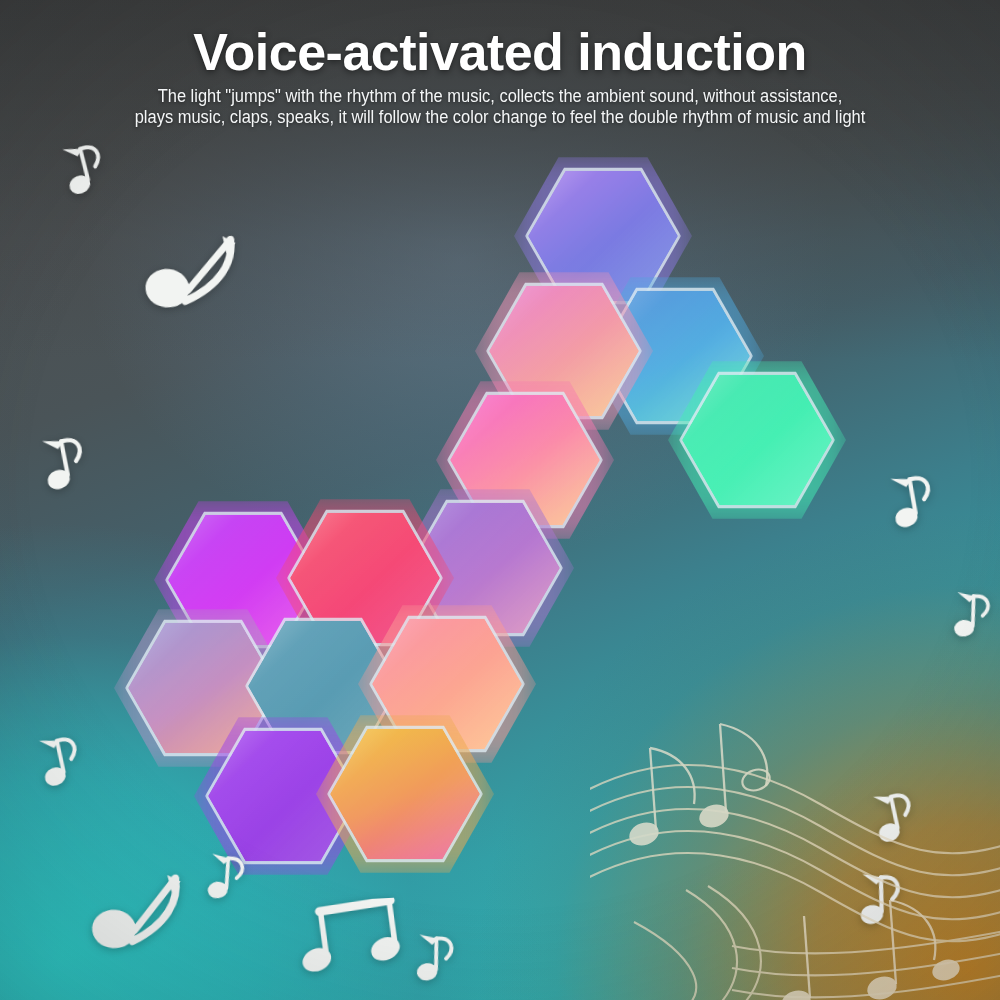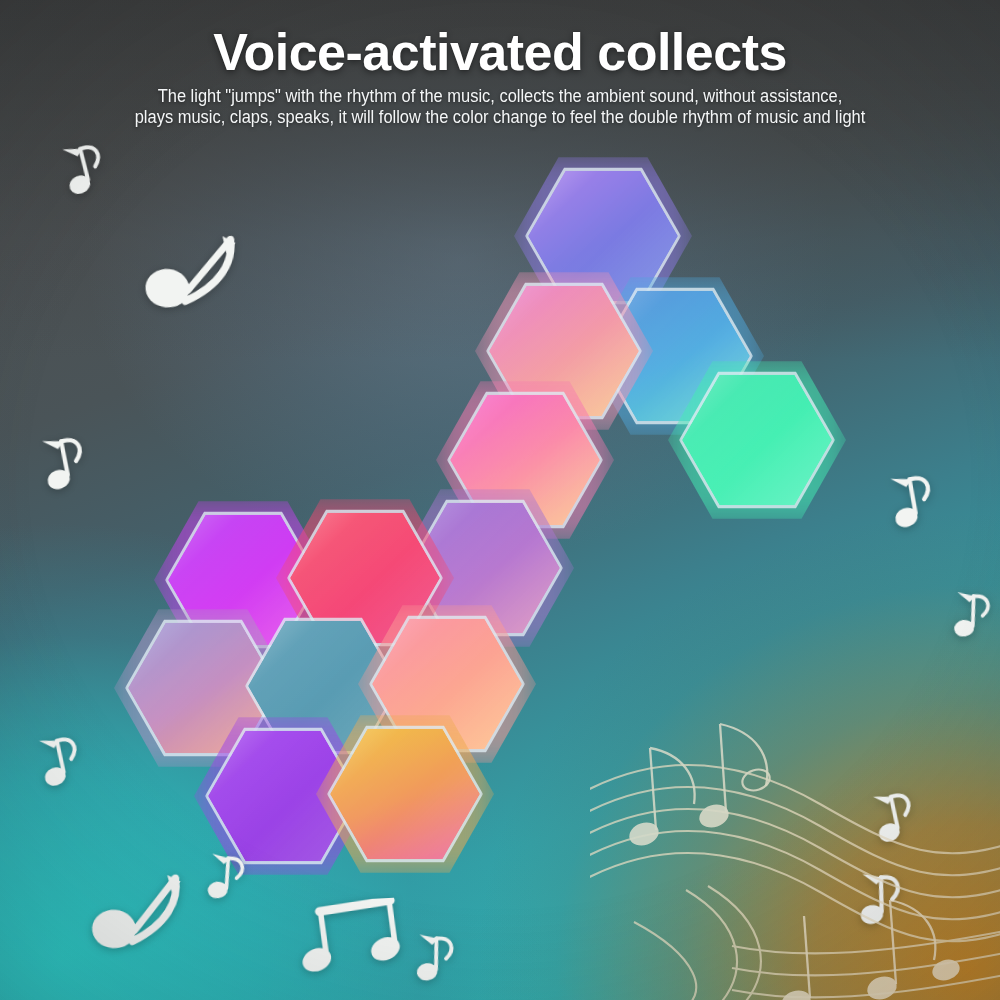--- a/index.html
+++ b/index.html
@@ -347,19 +347,19 @@
       <ellipse cx="292" cy="334" rx="15" ry="11" transform="rotate(-18 292 334)"></ellipse>
       <ellipse cx="356" cy="316" rx="14" ry="10" transform="rotate(-18 356 316)"></ellipse>
     </g>
     <g fill="none" stroke="#efe6d2" stroke-width="2.2" opacity="0.9">
       <ellipse cx="166" cy="126" rx="14" ry="10" transform="rotate(-18 166 126)"></ellipse>
     </g>
   </svg>
 
   <div class="bg-layer" id="bg-vignette"></div>
 
-  <div id="headline">Voice-activated collects</div>
+  <div id="headline">Voice-activated induction</div>
   <div id="subtitle">
     <span class="sub-line">The light "jumps" with the rhythm of the music, collects the ambient sound, without assistance,</span>
     <span class="sub-line">plays music, claps, speaks, it will follow the color change to feel the double rhythm of music and light</span>
   </div>
 
 </div>
 
 </body></html>

